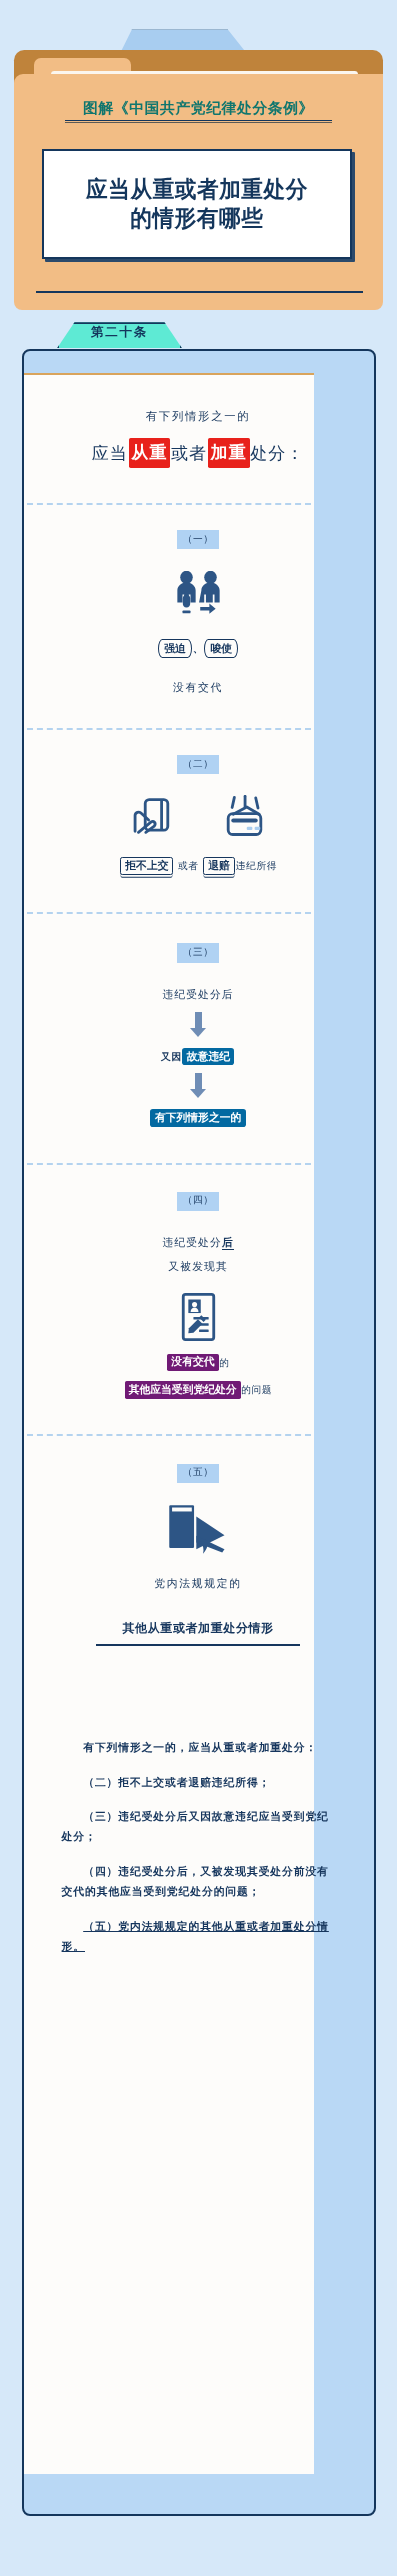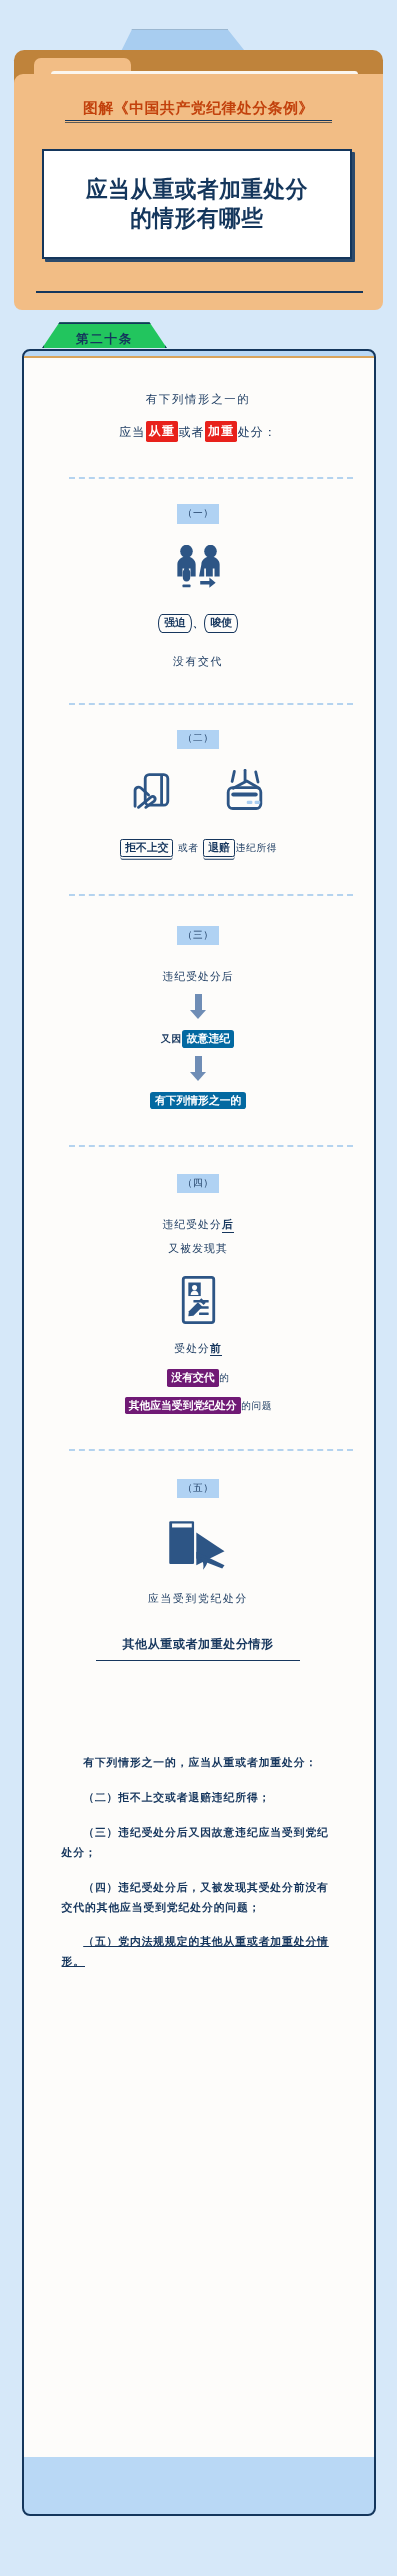--- a/index.html
+++ b/index.html
@@ -36,21 +36,21 @@
     background:#fbf6ef; border-radius:3.4px 3.4px 0 0;
   }
   
   .folder-front{
     position:absolute; left:14px; top:74px; width:369px; height:236px;
     background:#f2bd85; border-radius:9px 0 8px 8px;
   }
 
   .folder-title{
     position:absolute; left:14px; top:99px; width:369px;
-    text-align:center; color:#c2410c;
+    text-align:center; color:#0f766e;
     font-size:14.8px; font-weight:bold; letter-spacing:0.6px;
     white-space:nowrap;
   }
   .folder-title-rule{
     position:absolute; left:65px; top:120px; width:267px; height:0;
     border-top:1.7px solid #14365c; border-bottom:1.1px solid #5d5b57;
     padding-top:1.1px;
   }
 
   
@@ -70,37 +70,37 @@
     transform:scaleX(.94); transform-origin:center;
   }
   .folder-bottom-rule{
     position:absolute; left:36px; top:291px; width:327px; height:1.7px;
     background:#14365c;
   }
 
   
   .badge-wrap{ position:absolute; left:0; top:307px; width:398px; height:40px; }
   .badge{
-    position:absolute; left:42px; top:15.3px; width:125px; height:26px;
-    background:#22c55e; border:2.8px solid #14365c; border-bottom:none;
+    position:absolute; left:57px; top:15.3px; width:125px; height:26px;
+    background:#5eead4; border:2.8px solid #14365c; border-bottom:none;
     clip-path: polygon(14% 0, 86% 0, 100% 100%, 0 100%);
-    display:flex; align-items:flex-end; justify-content:center;
+    display:flex; align-items:flex-start; justify-content:center;
   }
   .badge span{
     color:#14365c; font-weight:bold; font-size:12.5px; letter-spacing:1.7px;
   }
 
   
   .main-card{
     position:absolute; left:21.6px; top:349px; width:354px; height:2167px;
     background:#b9d8f5; border:2.8px solid #14365c; border-radius:8px;
     overflow:hidden;
   }
   .card-inner{
-    position:absolute; left:0; top:5px; width:374px; height:2101px;
+    position:absolute; left:0; top:22px; width:290px; height:2101px;
     background:#fdfcfa; border-top:2.3px solid #d9a45c;
   }
 
   .sec{ width:349px; text-align:center; }
   .divider{
     width:284px; margin:0 auto; border-top:2.3px dashed #b4d3ef;
   }
 
   .txt{ color:#16365d; font-size:9.7px; line-height:1.7; letter-spacing:0.6px; }
   .txt-b{ font-weight:bold; }
@@ -190,21 +190,21 @@
   <div class="badge">
     <span>第二十条</span>
   </div>
 </div>
 
 <div class="main-card">
   <div class="card-inner">
 
     <div class="sec" style="padding-top:32px;">
       <div class="txt" style="font-size:11.4px;letter-spacing:1.7px;">有下列情形之一的</div>
-      <div class="txt" style="font-size:12px;letter-spacing:1.1px;margin-top:11.4px;">
+      <div class="txt" style="font-size:17px;letter-spacing:1.1px;margin-top:11.4px;">
         <span>应当</span><span class="chip-red">从重</span><span>或者</span><span class="chip-red">加重</span><span>处分：</span>
       </div>
     </div>
     <div class="divider" style="margin-top:35px;"></div>
 
     <div class="sec" style="padding-top:25px;">
       <span class="marker">（一）</span>
 
       <div class="icon-center" style="margin-top:21.6px;">
         <svg width="55" height="48" viewBox="0 0 96 84" aria-hidden="true">
@@ -251,21 +251,21 @@
               <path d="M20 34l24-13 22 13"></path>
               <rect x="11" y="33" width="58" height="37" rx="8"></rect>
               <line x1="20" y1="45" x2="60" y2="45" stroke-width="7"></line>
             </g>
             <rect x="44" y="56" width="10" height="6" rx="2" fill="#a9cdf0"></rect>
             <rect x="58" y="56" width="10" height="6" rx="2" fill="#a9cdf0"></rect>
           </svg>
         </span>
       </div>
 
-      <div style="margin-top:25px;font-size:10.8px;">
+      <div style="margin-top:17px;font-size:10.8px;">
         <span class="chip-box">拒不上交</span>
         <span class="txt">或者</span>
         <span class="chip-box">退赔</span><span class="txt">违纪所得</span>
       </div>
     </div>
     <div class="divider" style="margin-top:37px;"></div>
 
     <div class="sec" style="padding-top:29.5px;">
       <span class="marker">（三）</span>
 
@@ -310,23 +310,20 @@
             <rect x="27" y="55" width="22" height="4.5" rx="1"></rect>
             <rect x="32" y="66" width="17" height="4.5" rx="1"></rect>
           </g>
           <g fill="#2d5585">
             <path d="M30 48l8 8-16 16-9 1 1-9z"></path>
             <path d="M32 45l4-4 8 8-4 4z"></path>
           </g>
         </svg>
       </div>
 
-      <div class="txt" style="margin-top:14.8px;font-size:10.8px;letter-spacing:1.1px;">
-        <span>受处分</span><span class="u-em">前</span>
-      </div>
 
       <div style="margin-top:11.4px;font-size:10.8px;">
         <span class="chip-navy-sq">没有交代</span><span class="txt">的</span>
       </div>
 
       <div style="margin-top:10.2px;font-size:10.8px;">
         <span class="chip-navy-sq">其他应当受到党纪处分</span><span class="txt">的问题</span>
       </div>
     </div>
     <div class="divider" style="margin-top:35px;"></div>
@@ -339,21 +336,21 @@
           <g fill="#2d5585">
             <rect x="4" y="2" width="44" height="76" rx="2"></rect>
             <rect x="9" y="6" width="35" height="7" fill="#fdfcfa"></rect>
             <path d="M52 22l50 33-50 25z"></path>
             <path d="M52 56l50 24-4 6-46-18z"></path>
             <path d="M60 66c4 8 6 14 4 22 5-6 8-11 9-19z"></path>
           </g>
         </svg>
       </div>
 
-      <div class="txt" style="margin-top:19.3px;font-size:10.8px;letter-spacing:1.7px;">应当受到党纪处分</div>
+      <div class="txt" style="margin-top:19.3px;font-size:10.8px;letter-spacing:1.7px;">党内法规规定的</div>
       <div class="txt txt-b" style="margin-top:25px;font-size:12px;letter-spacing:0.6px;">其他从重或者加重处分情形</div>
       <div style="width:204px;height:1.7px;background:#16365d;margin:5.7px auto 0;"></div>
     </div>
 
     <div class="sec" style="padding-top:92px;">
       <div class="legal">
         <p class="lead">有下列情形之一的，应当从重或者加重处分：</p>
         <p>（二）拒不上交或者退赔违纪所得；</p>
         <p>（三）违纪受处分后又因故意违纪应当受到党纪处分；</p>
         <p>（四）违纪受处分后，又被发现其受处分前没有交代的其他应当受到党纪处分的问题；</p>

